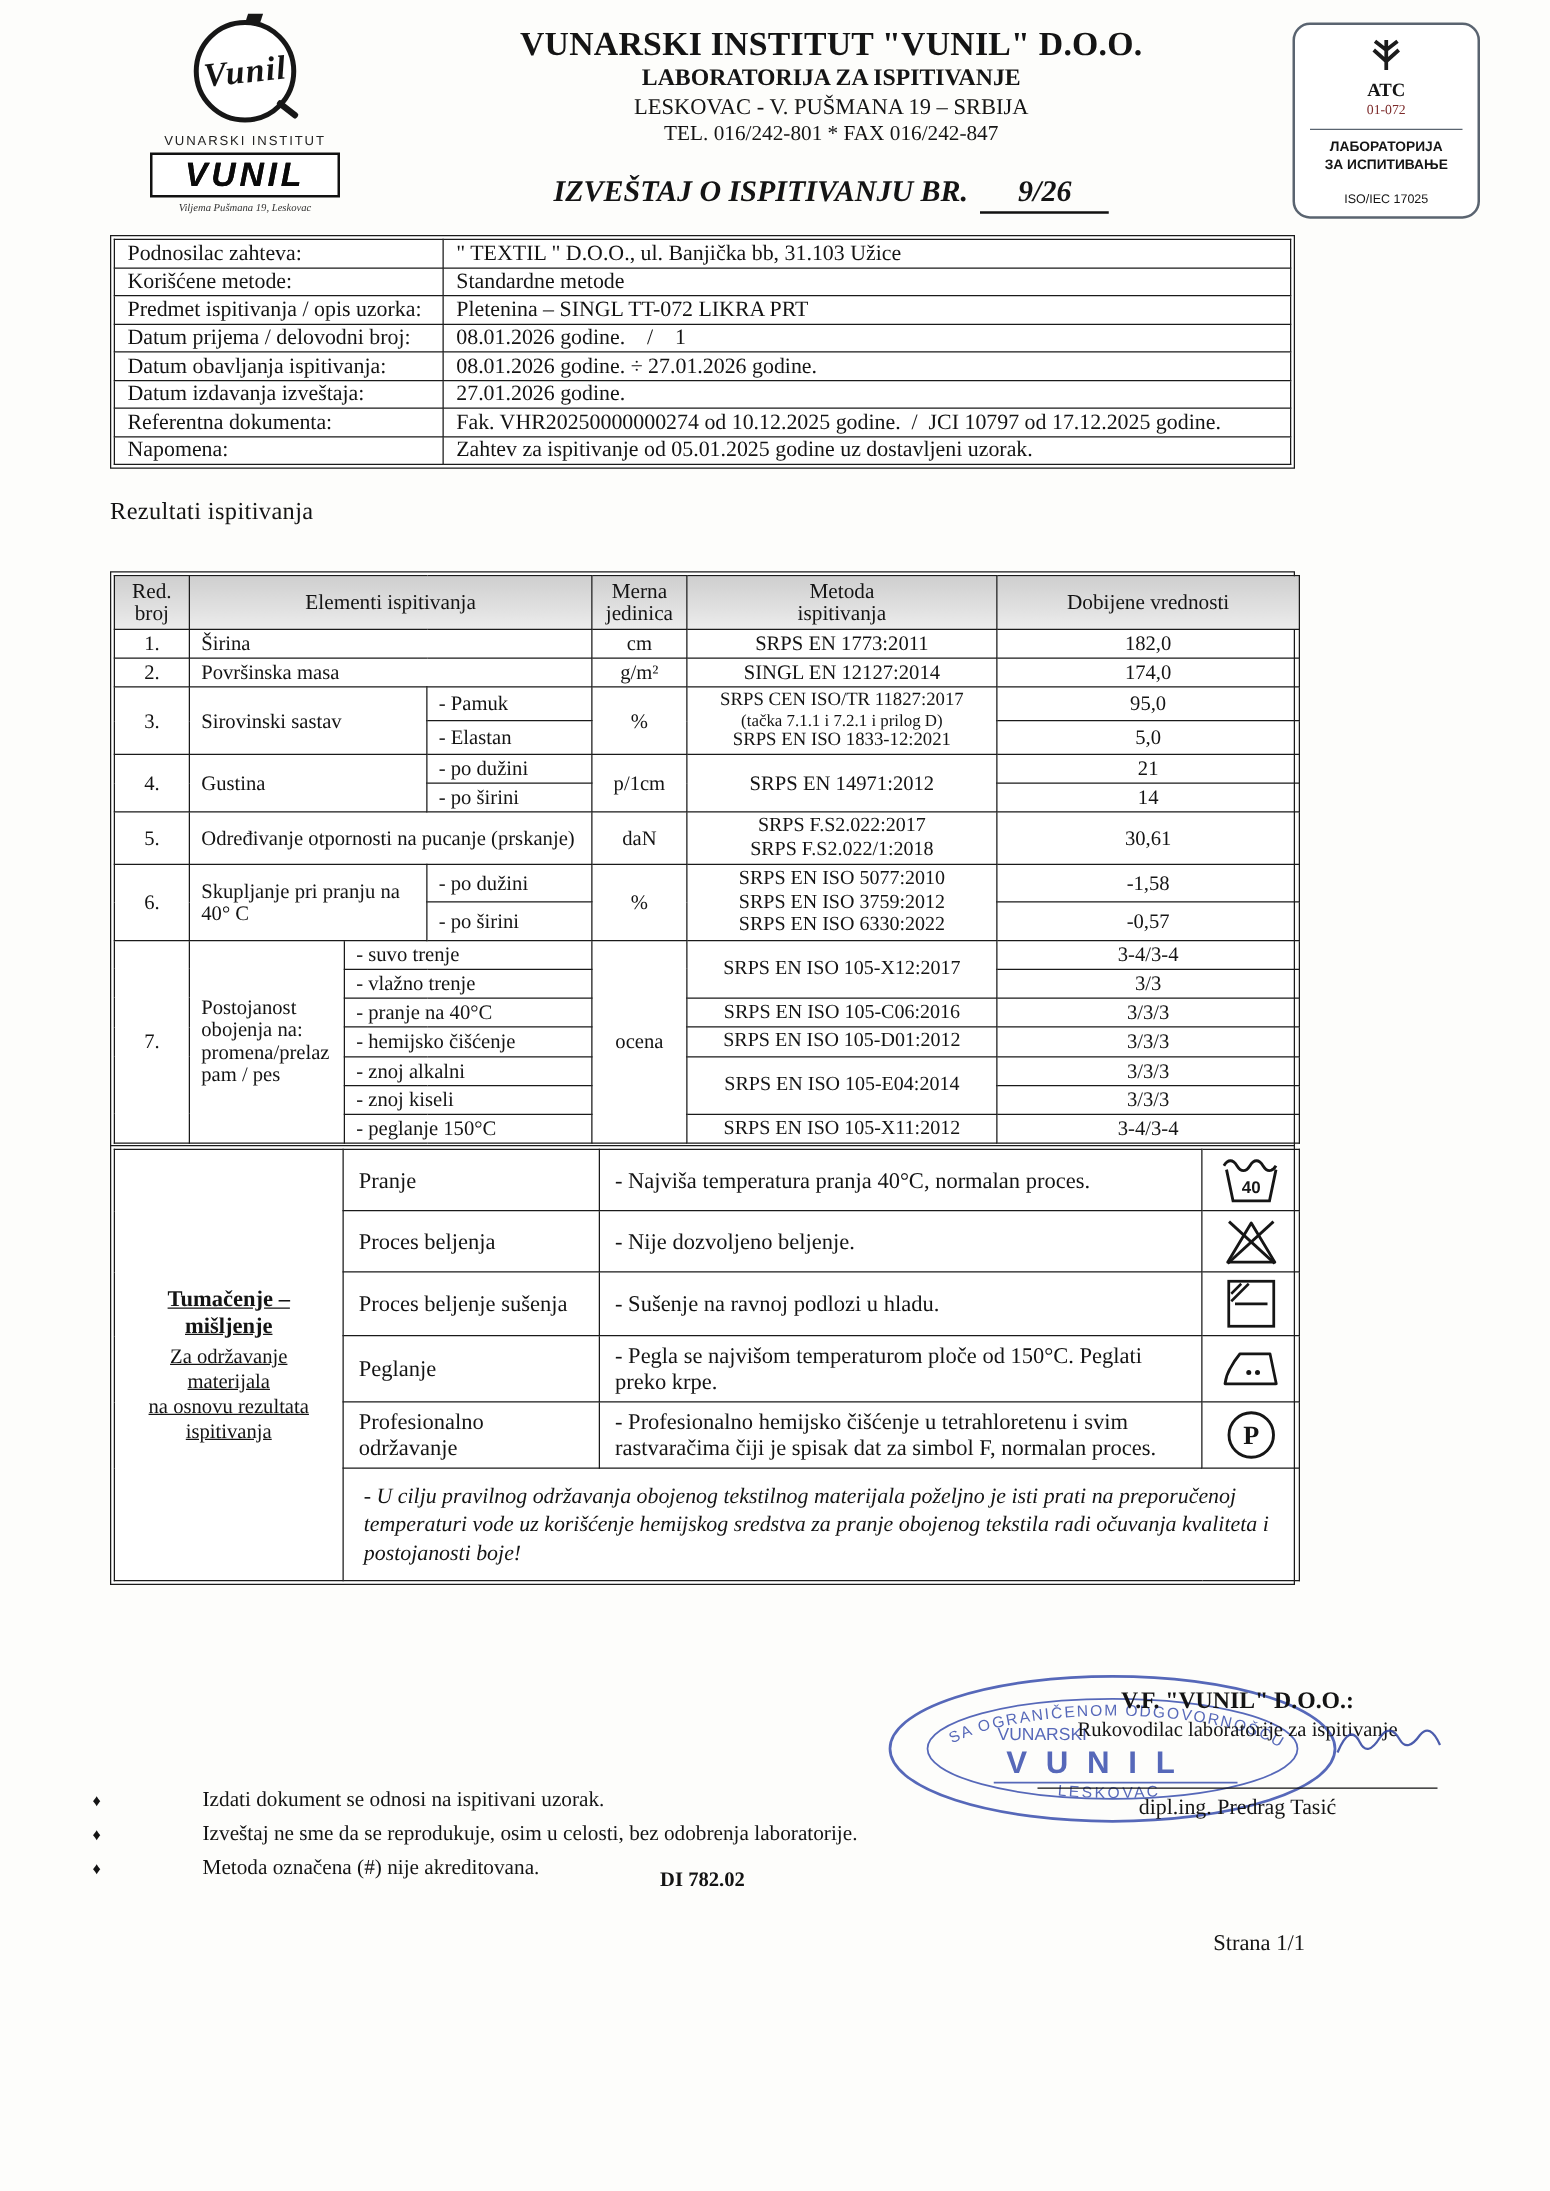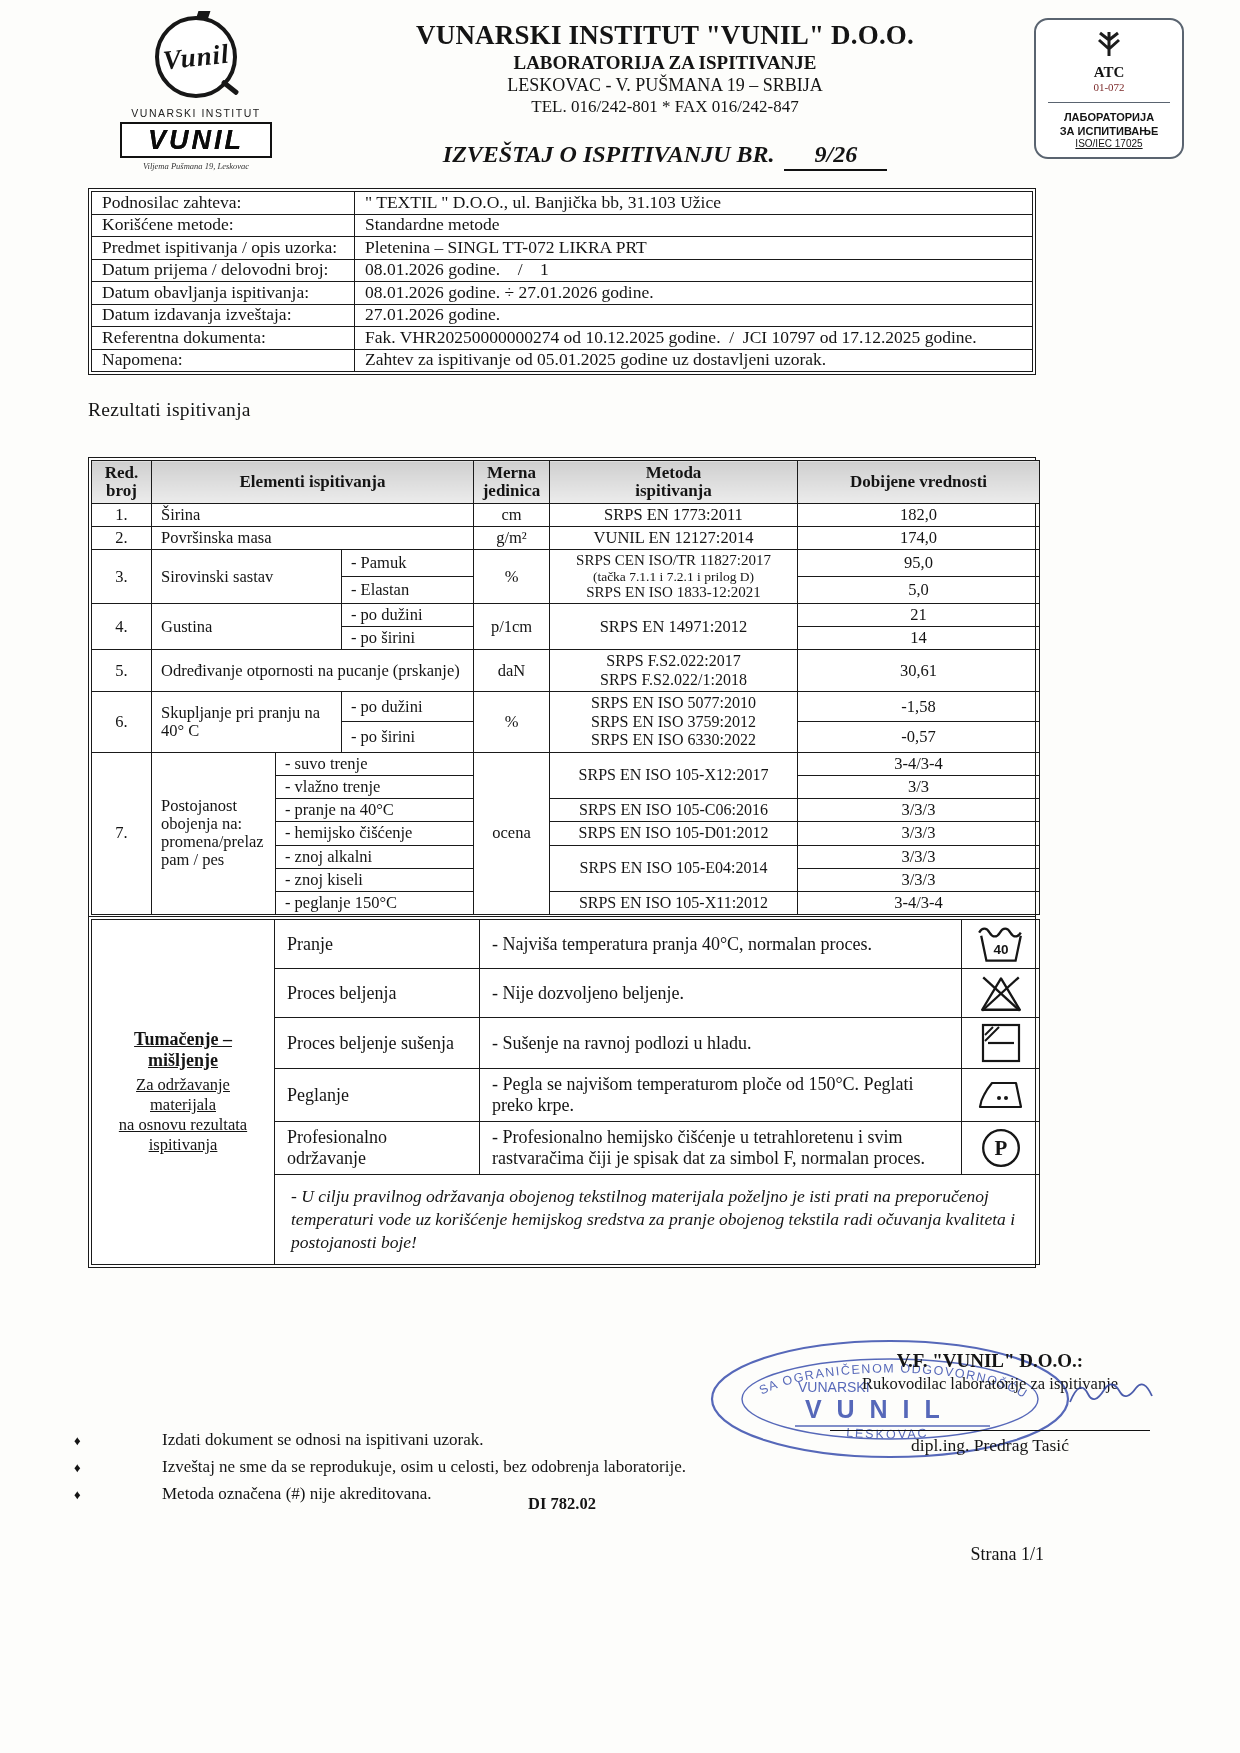--- a/index.html
+++ b/index.html
@@ -29,37 +29,37 @@
   .tel-line { font-size: 17px; margin-top: 1px; }
   .report-line { margin-top: 24px; font-size: 24px; font-weight: bold; font-style: italic; }
   .report-no { display: inline-block; padding: 0 30px 1px 30px; border-bottom: 2.5px solid #111; margin-left: 10px; }
 
   .atc-badge { width: 150px; flex: 0 0 auto; border: 2px solid #5a6470; border-radius: 14px; background: #fff;
     text-align: center; padding: 10px 6px 8px; margin-top: 2px; }
   .atc-name { font-family: Liberation Serif, serif; font-weight: bold; font-size: 15px; margin-top: 2px; text-align: center; }
   .atc-code { font-size: 11px; color: #7c2a2a; }
   .atc-div { border-top: 1.5px solid #5a6470; margin: 9px 6px 7px; }
   .atc-l { font-family: "Liberation Sans", sans-serif; font-weight: bold; font-size: 11px; line-height: 14px; }
-  .atc-iso { font-size: 10px; margin-top: 0; font-family: "Liberation Sans", sans-serif; text-decoration: underline; }
+  .atc-iso { font-size: 10px; margin-top: 15px; font-family: "Liberation Sans", sans-serif; }
 
   
   .tbl-wrap { border: 1.6px solid #1a1a1a; padding: 2px; background: #fff; }
   table { width: 100%; border-collapse: collapse; table-layout: fixed; }
   td, th { border: 1.4px solid #1a1a1a; vertical-align: middle; }
   .pre { white-space: pre-line; }
 
   
   .info-wrap { margin-top: 16px; }
   .info td { font-size: 17.5px; line-height: 17.5px; padding: 1.5px 10px 2.5px; }
   .info td.lbl { width: 263px; }
 
   
   .res-title { margin-top: 24px; font-size: 19.5px; letter-spacing: .3px; }
   .res-wrap { margin-top: 36px; }
-  .res th { background: linear-gradient(180deg, #cfcfcf, #ececec); font-weight: bold; font-size: 17px; padding: 3px 4px; line-height: 18px; }
+  .res th { background: linear-gradient(180deg, #cfcfcf, #ececec); font-weight: normal; font-size: 17px; padding: 3px 4px; line-height: 18px; }
   .res td { font-size: 16.5px; line-height: 18px; padding: 2px 6px; }
   .res .c { text-align: center; }
   .res .l { text-align: left; padding-left: 9px; }
   .res .met-xs { font-size: 13.5px; line-height: 15px; }
   .res .met-sm { font-size: 15px; line-height: 17px; }
   .res .met-mm { font-size: 16px; line-height: 18.5px; }
 
   
   .care-wrap { margin-top: -2px; }
   .care td { font-size: 18px; padding: 5px 10px; }
@@ -201,21 +201,21 @@
             <td class="c">1.</td>
             <td colspan="3" class="l">Širina</td>
             <td class="c">cm</td>
             <td class="c">SRPS EN 1773:2011</td>
             <td class="c">182,0</td>
           </tr>
           <tr>
             <td class="c">2.</td>
             <td colspan="3" class="l">Površinska masa</td>
             <td class="c">g/m²</td>
-            <td class="c">VUNIL EN 12127:2014</td>
+            <td class="c">SINGL EN 12127:2014</td>
             <td class="c">174,0</td>
           </tr>
           <tr>
             <td class="c" rowspan="2">3.</td>
             <td colspan="2" rowspan="2" class="l">Sirovinski sastav</td>
             <td class="l">- Pamuk</td>
             <td class="c" rowspan="2">%</td>
             <td class="c" rowspan="2">
               <div class="met-sm">SRPS CEN ISO/TR 11827:2017</div>
               <div class="met-xs">(tačka 7.1.1 i 7.2.1 i prilog D)</div>

